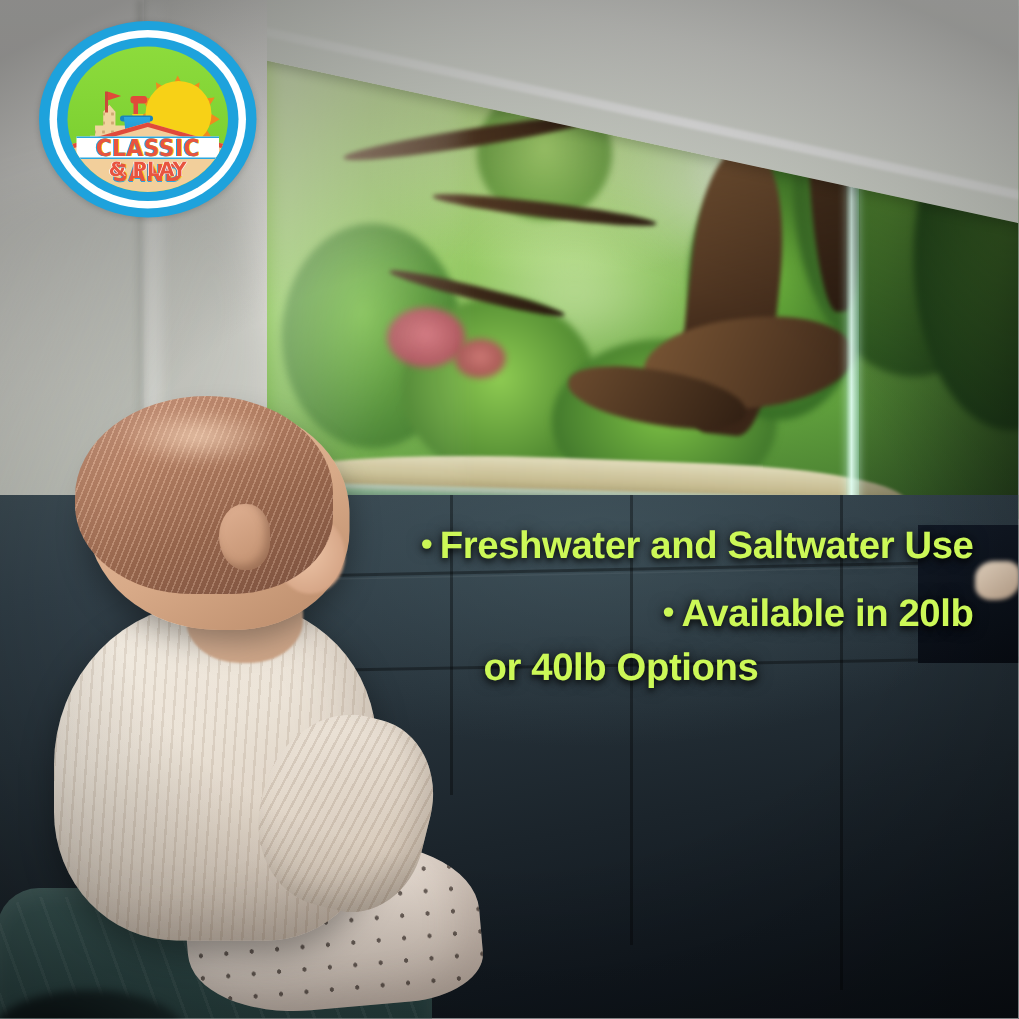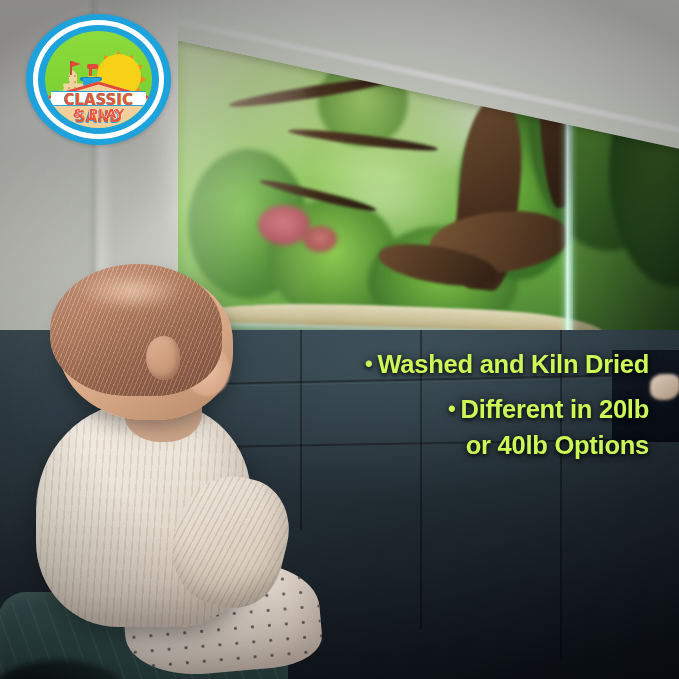--- a/index.html
+++ b/index.html
@@ -355,21 +355,21 @@
     font-size:25.5px;
     line-height:1.0;
     color:#ccf857;
     letter-spacing:-.25px;
     margin-bottom:19px;
     text-shadow:0 2px 4px rgba(0,0,0,.75), 0 0 10px rgba(0,0,0,.55);
     white-space:nowrap;
   }
   .bullet .dot{ margin-right:5px; font-size:22px; vertical-align:2px; }
   .bullet.wrap{ white-space:normal; margin-bottom:6px; }
-  .bullet .l2{ display:block; margin-top:11px; }
+  .bullet .l2{ display:block; margin-top:11px;text-align:center; }
 </style>
 </head>
 <body>
 
 <div class="stage">
 
   <div class="wall"></div>
   <div class="wall-corner"></div>
   <div class="corner-line"></div>
   <div class="wall-shadow"></div>
@@ -460,21 +460,21 @@
       <div class="logo-sand"></div>
       <div class="logo-sand-line"></div>
       <div class="logo-band"></div>
       <div class="logo-t1">CLASSIC SAND</div>
       <div class="logo-t2">&amp; PLAY</div>
     </div>
   </div>
 
   <div class="bullets">
     <div class="bullet">
-      <span class="dot">•</span><span>Washed and Kiln Dried</span>
+      <span class="dot">•</span><span>Freshwater and Saltwater Use</span>
     </div>
     <div class="bullet wrap">
-      <span class="dot">•</span><span>Different in 20lb</span>
+      <span class="dot">•</span><span>Available in 20lb</span>
       <span class="l2">or 40lb Options</span>
     </div>
   </div>
 
 </div>
 
 </body></html>

